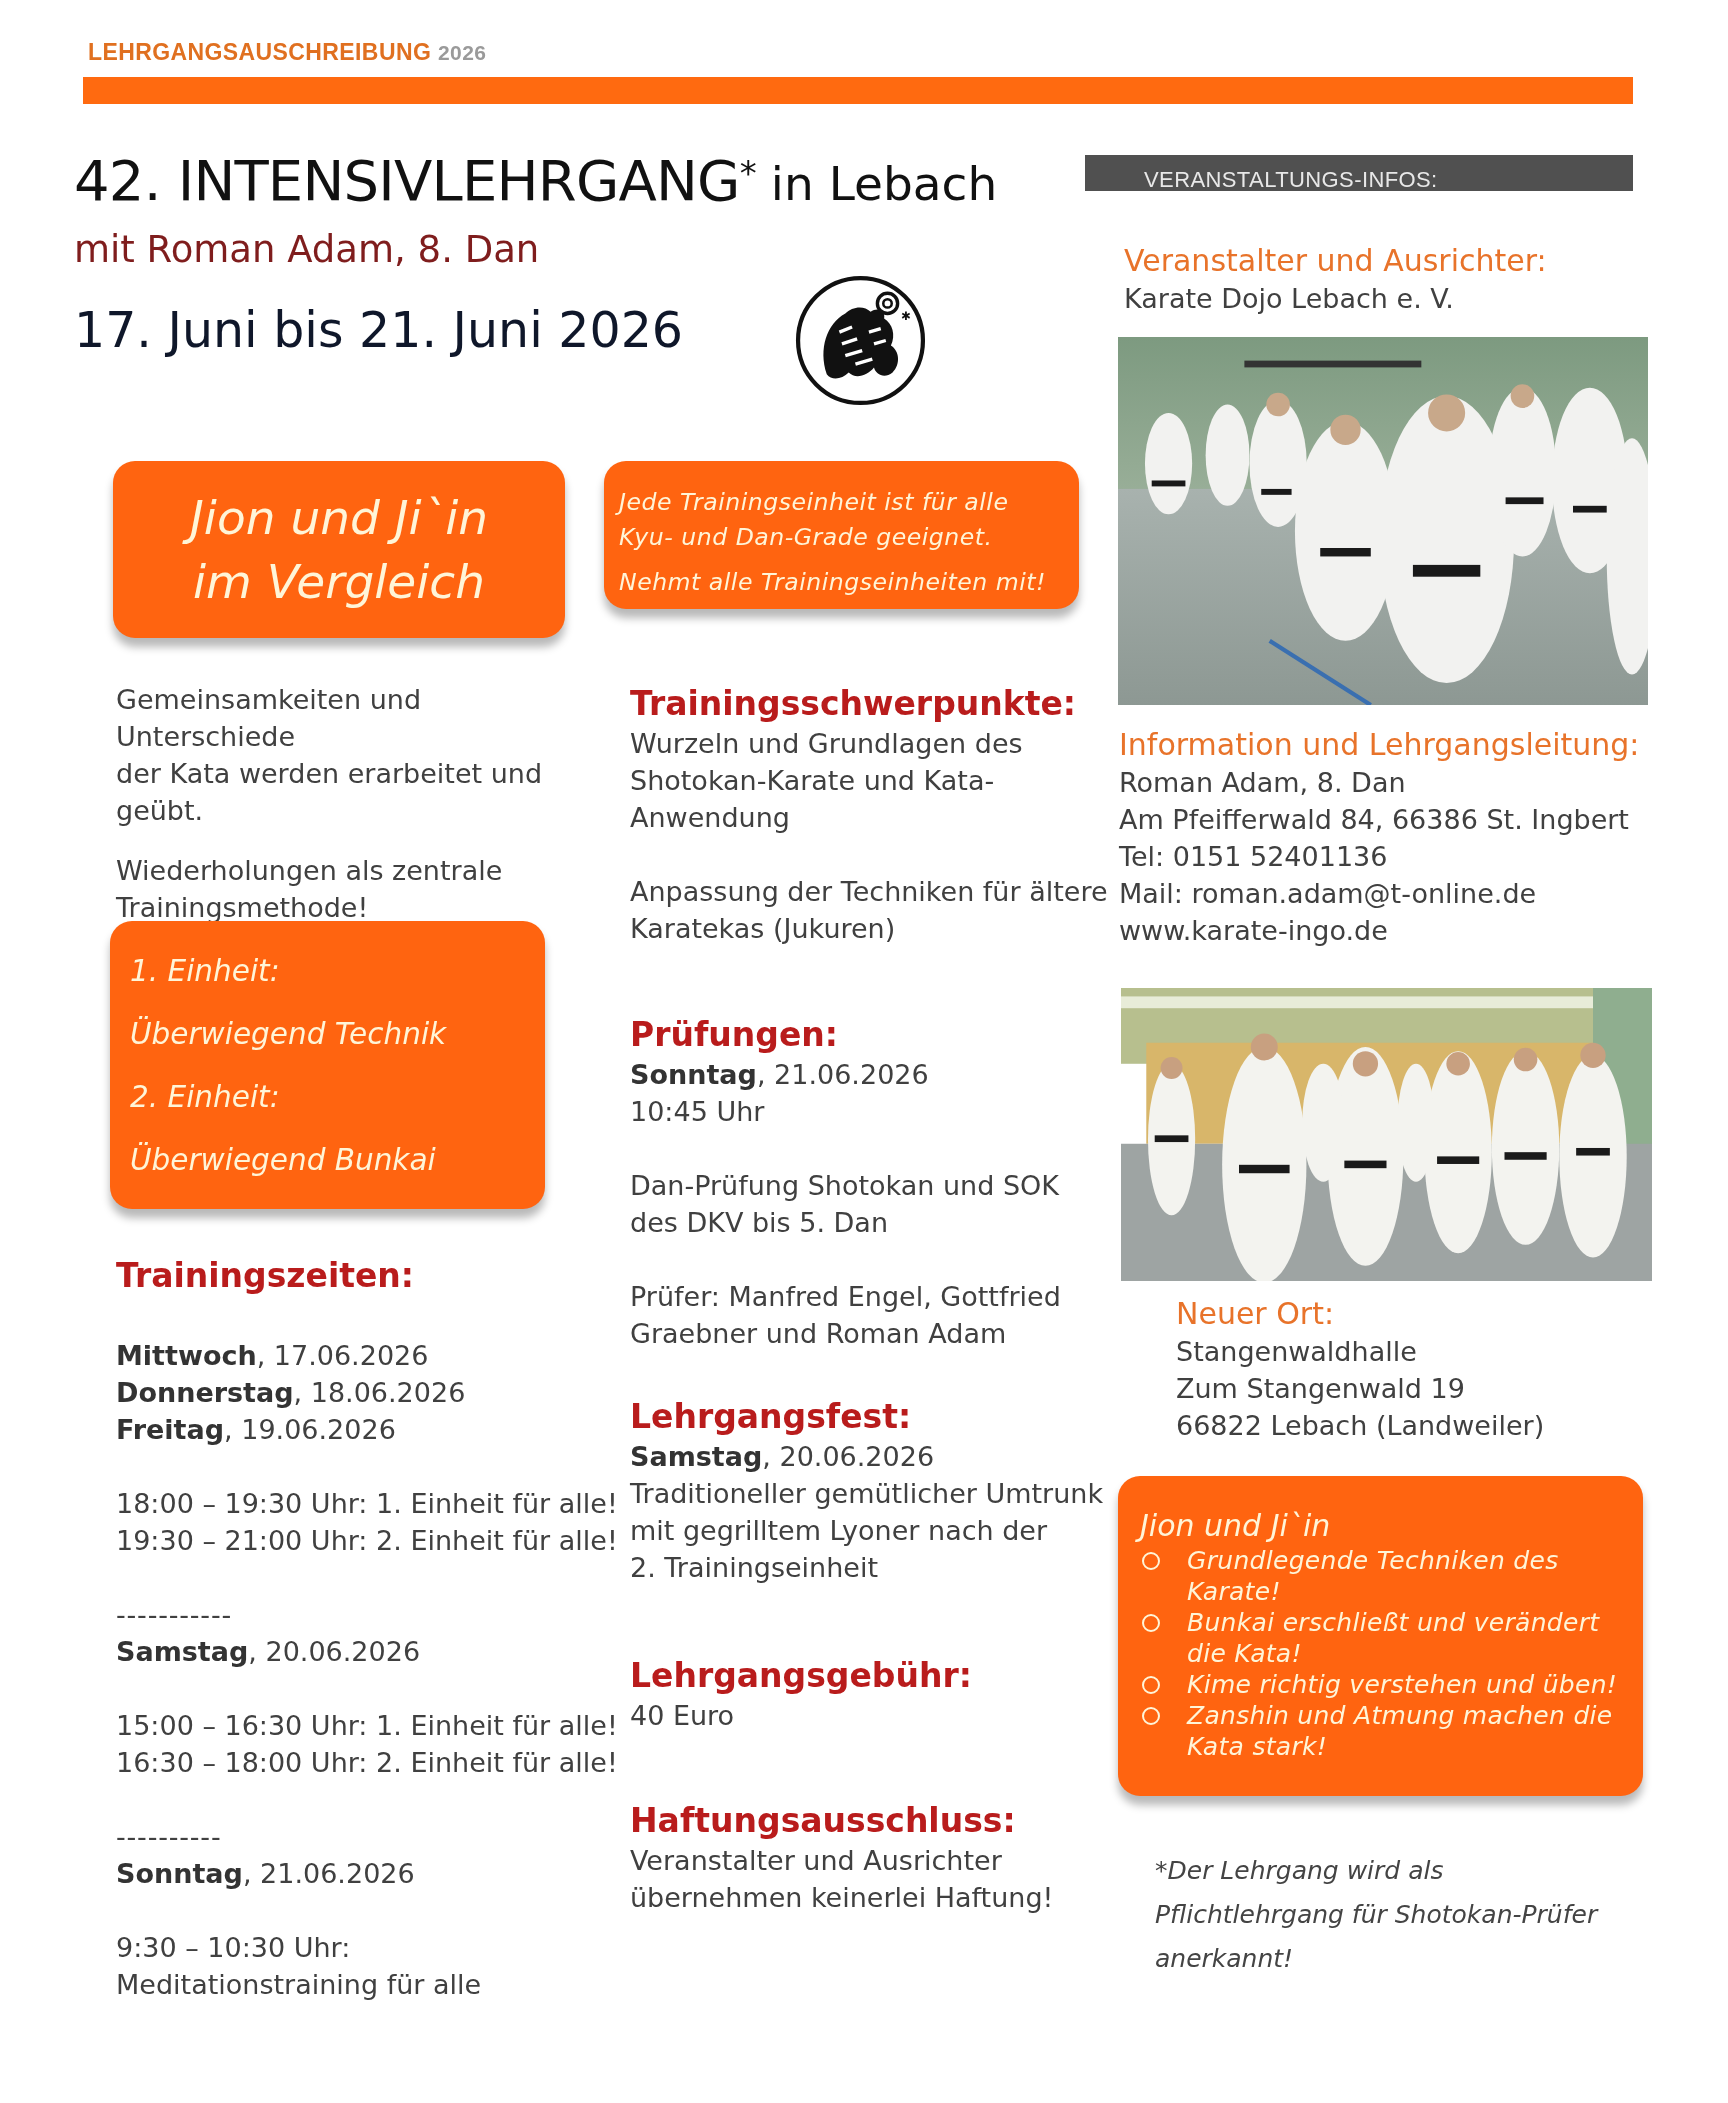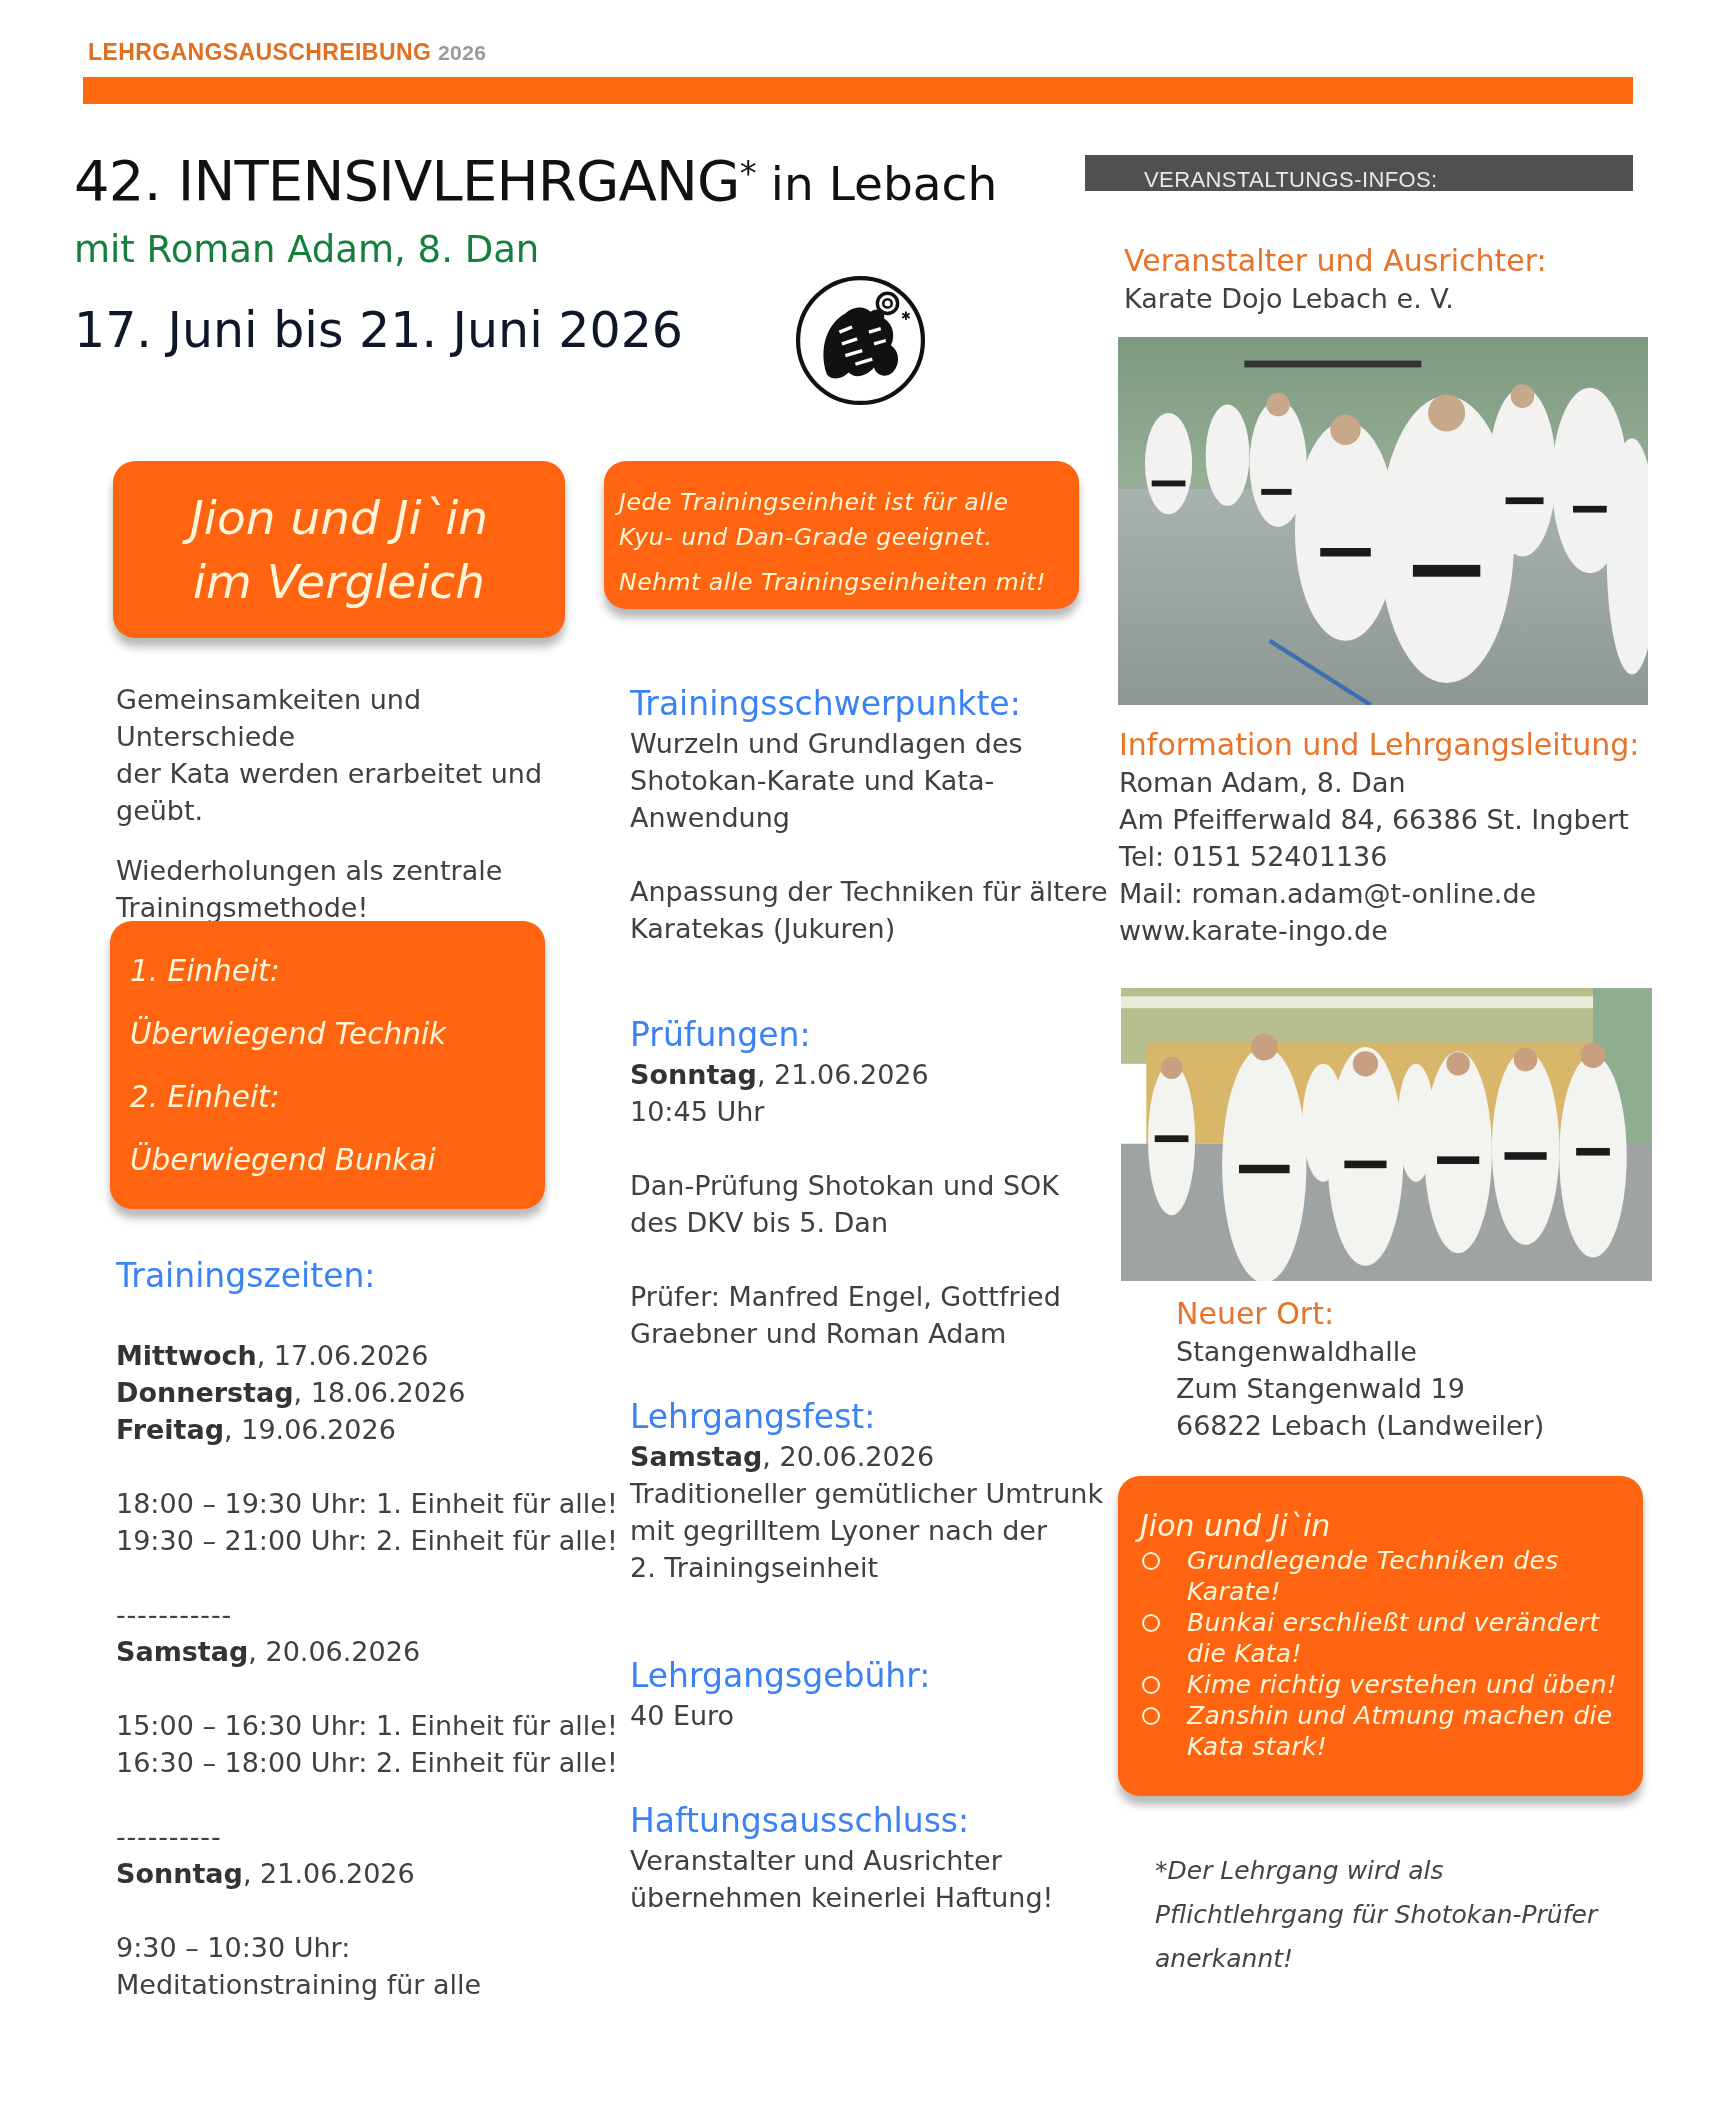--- a/index.html
+++ b/index.html
@@ -7,38 +7,38 @@
   body { position: relative; font-family: "DejaVu Sans", "Liberation Sans", sans-serif; color: #3a3a3a; }
   .abs { position: absolute; }
 
   .hdr-label { left: 88px; top: 39px; font-size: 23px; color: #e07020; letter-spacing: 0.4px; font-family: "Liberation Sans", sans-serif; font-weight: bold; }
   .hdr-label .yr { color: #9a9a9a; font-size: 21px; }
   .hdr-bar { left: 83px; top: 77px; width: 1550px; height: 27px; background: #ff6a10; }
 
   .title { left: 74px; top: 148px; font-size: 56px; color: #111; white-space: nowrap; font-family: "DejaVu Sans", sans-serif; letter-spacing: -0.8px; }
   .title .small { font-size: 47px; letter-spacing: 0; }
   .title sup { font-size: 34px; vertical-align: 15px; }
-  .subtitle { left: 74px; top: 228px; font-size: 37px; color: #15803d; font-family: "DejaVu Sans", sans-serif; text-align: right; }
+  .subtitle { left: 74px; top: 228px; font-size: 37px; color: #7f1d1d; font-family: "DejaVu Sans", sans-serif; text-align: right; }
   .dates { left: 74px; top: 302px; font-size: 49px; color: #0f172a; font-family: "DejaVu Sans", sans-serif; }
 
   .logo { left: 793px; top: 273px; width: 135px; height: 135px; }
 
   .info-bar { left: 1085px; top: 155px; width: 548px; height: 36px; background: #505050; color: #e8e8e8; font-size: 22px; padding: 11.8px 0 0 59px; font-family: "Liberation Sans", sans-serif; letter-spacing: 0.4px; }
 
   .obox { background: #ff6410; border-radius: 22px; box-shadow: 0 8.4px 8.4px rgba(0,0,0,0.28); color: #fff5d8; font-style: italic; font-family: "DejaVu Sans", sans-serif; }
 
   .box1 { left: 113px; top: 461px; width: 452px; height: 177px; text-align: center; font-size: 47px; line-height: 64px; padding-top: 25px; }
   .box2 { left: 604px; top: 461px; width: 475px; height: 148px; font-size: 23.6px; line-height: 35px; padding: 23.6px 0 0 15px; letter-spacing: 0.5px; }
   .box2 .gap { margin-top: 10px; }
   .box3 { left: 110px; top: 921px; width: 435px; height: 288px; font-size: 29.5px; padding: 18.6px 0 0 20px; }
   .box3 div { height: 63px; line-height: 63px; }
 
   .txt { font-size: 27px; line-height: 37px; color: #404040; font-family: "DejaVu Sans", sans-serif; }
   .txt b { color: #333; }
-  .h2 { font-size: 33px; font-weight: normal; color: #3b82f6; font-family: "DejaVu Sans", sans-serif; line-height: 42px; }
+  .h2 { font-size: 33px; font-weight: bold; color: #b91c1c; font-family: "DejaVu Sans", sans-serif; line-height: 42px; }
 
   .col1-desc { left: 116px; top: 681px; width: 472px; }
   .col1-desc p { margin-bottom: 23px; }
 
   .tz-head { left: 116px; top: 1255px; }
   .tz { left: 116px; top: 1337px; width: 489px; }
   .tz .row { height: 37px; white-space: nowrap; }
   .tz .spacer { height: 37px; }
   .tz .dash { height: 37px; letter-spacing: 0.8px; }
 

